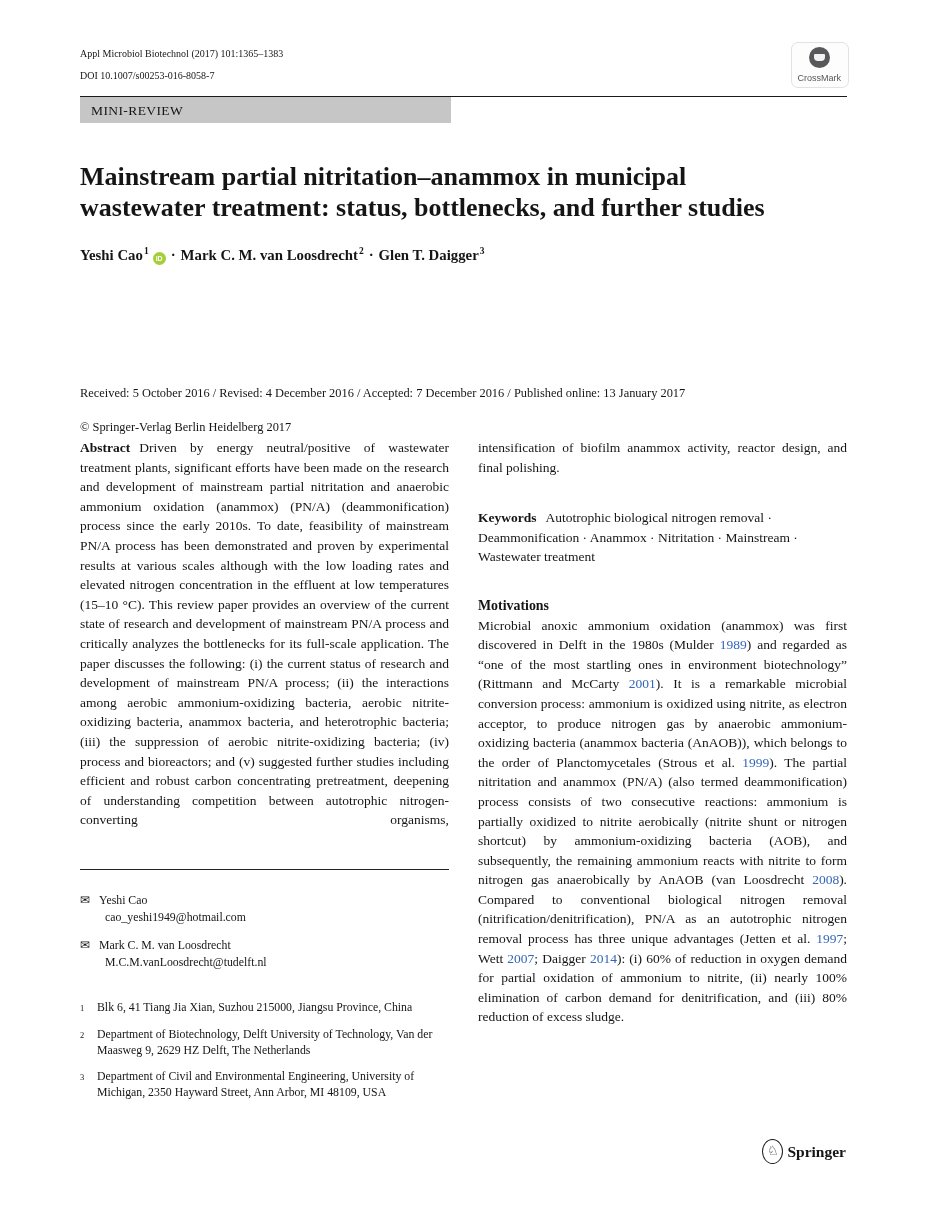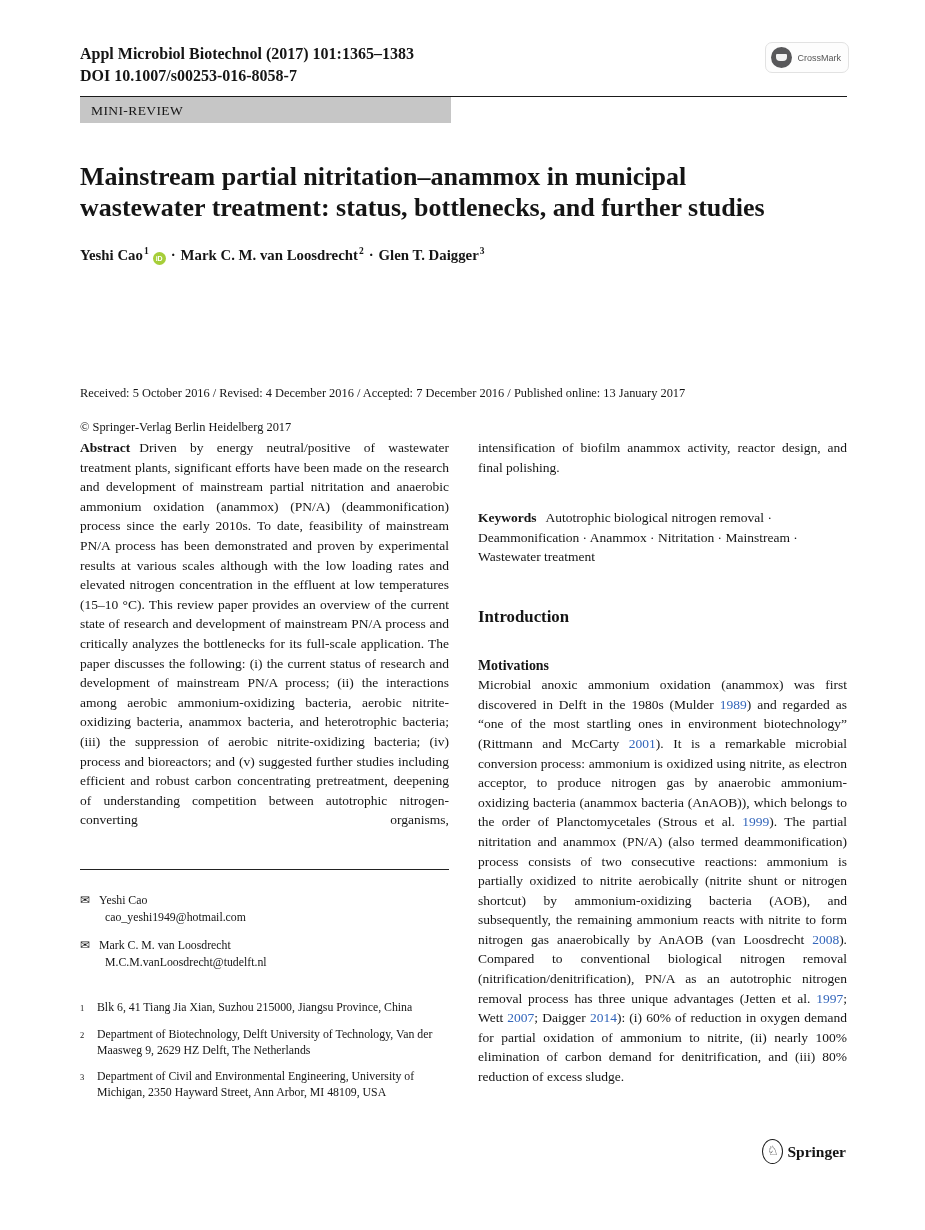--- a/index.html
+++ b/index.html
@@ -2,25 +2,25 @@
 <html><head>
 <meta charset="utf-8">
 <style>
   * { margin:0; padding:0; box-sizing:border-box; }
   html,body { background:#ffffff; }
   .page {
     position:relative; width:925px; height:1230px; background:#fff;
     font-family:"Liberation Serif", serif; color:#151515; overflow:hidden;
   }
   
-  .journal-info { position:absolute; left:80px; top:46px; font-size:16px; line-height:15px;font-weight:bold; }
+  .journal-info { position:absolute; left:80px; top:46px; font-size:10px; line-height:15px; }
   .journal-info .doi { margin-top:7px; }
   .crossmark {
     position:absolute; right:76px; top:42px; display:flex; align-items:center; gap:5px;
-    padding:4px 7px 4px 5px; border:1px solid #e2e2e2; border-radius:7px; background:#fdfdfd;
+    padding:4px 7px 4px 5px; border:1px solid #e2e2e2; border-radius:7px; background:#fdfdfd;flex-direction:column;
   }
   .cm-icon { width:21px; height:21px; border-radius:50%; background:#58585a; position:relative; flex:0 0 auto; }
   .cm-icon::after {
     content:""; position:absolute; left:5px; top:7px; width:11px; height:7px;
     background:#f2f2f2; border-radius:1px 1px 4px 4px;
   }
   .cm-label { font-family:"Liberation Sans", sans-serif; font-size:9px; color:#555; }
   
   .type-rule { position:absolute; left:80px; top:96px; width:767px; border-top:1px solid #1a1a1a; }
   .type-box {
@@ -99,21 +99,20 @@
   <div class="dates">Received: 5 October 2016 / Revised: 4 December 2016 / Accepted: 7 December 2016 / Published online: 13 January 2017</div>
   <div class="copyright">© Springer-Verlag Berlin Heidelberg 2017</div>
 
   <div class="col col-left">
     <p class="abstract"><span class="lbl">Abstract</span><span>Driven by energy neutral/positive of wastewater treatment plants, significant efforts have been made on the research and development of mainstream partial nitritation and anaerobic ammonium oxidation (anammox) (PN/A) (deammonification) process since the early 2010s. To date, feasibility of mainstream PN/A process has been demonstrated and proven by experimental results at various scales although with the low loading rates and elevated nitrogen concentration in the effluent at low temperatures (15–10 °C). This review paper provides an overview of the current state of research and development of mainstream PN/A process and critically analyzes the bottlenecks for its full-scale application. The paper discusses the following: (i) the current status of research and development of mainstream PN/A process; (ii) the interactions among aerobic ammonium-oxidizing bacteria, aerobic nitrite-oxidizing bacteria, anammox bacteria, and heterotrophic bacteria; (iii) the suppression of aerobic nitrite-oxidizing bacteria; (iv) process and bioreactors; and (v) suggested further studies including efficient and robust carbon concentrating pretreatment, deepening of understanding competition between autotrophic nitrogen-converting organisms,</span></p>
   </div>
 
   <div class="col col-right">
     <p class="jp">intensification of biofilm anammox activity, reactor design, and final polishing.</p>
     <p class="keywords"><span class="lbl">Keywords</span><span>Autotrophic biological nitrogen removal · Deammonification · Anammox · Nitritation · Mainstream · Wastewater treatment</span></p>
-    <div class="h2">Introduction</div>
     <div class="h3">Motivations</div>
     <p class="jp intro"><span>Microbial anoxic ammonium oxidation (anammox) was first discovered in Delft in the 1980s (Mulder </span><span class="cite">1989</span><span>) and regarded as “one of the most startling ones in environment biotechnology” (Rittmann and McCarty </span><span class="cite">2001</span><span>). It is a remarkable microbial conversion process: ammonium is oxidized using nitrite, as electron acceptor, to produce nitrogen gas by anaerobic ammonium-oxidizing bacteria (anammox bacteria (AnAOB)), which belongs to the order of Planctomycetales (Strous et al. </span><span class="cite">1999</span><span>). The partial nitritation and anammox (PN/A) (also termed deammonification) process consists of two consecutive reactions: ammonium is partially oxidized to nitrite aerobically (nitrite shunt or nitrogen shortcut) by ammonium-oxidizing bacteria (AOB), and subsequently, the remaining ammonium reacts with nitrite to form nitrogen gas anaerobically by AnAOB (van Loosdrecht </span><span class="cite">2008</span><span>). Compared to conventional biological nitrogen removal (nitrification/denitrification), PN/A as an autotrophic nitrogen removal process has three unique advantages (Jetten et al. </span><span class="cite">1997</span><span>; Wett </span><span class="cite">2007</span><span>; Daigger </span><span class="cite">2014</span><span>): (i) 60% of reduction in oxygen demand for partial oxidation of ammonium to nitrite, (ii) nearly 100% elimination of carbon demand for denitrification, and (iii) 80% reduction of excess sludge.</span></p>
   </div>
 
   <div class="fn-rule"></div>
 
   <div class="corresponding">
     <div class="corr-entry">
       <div class="corr-name">
         <span class="mail-ico">✉</span>

